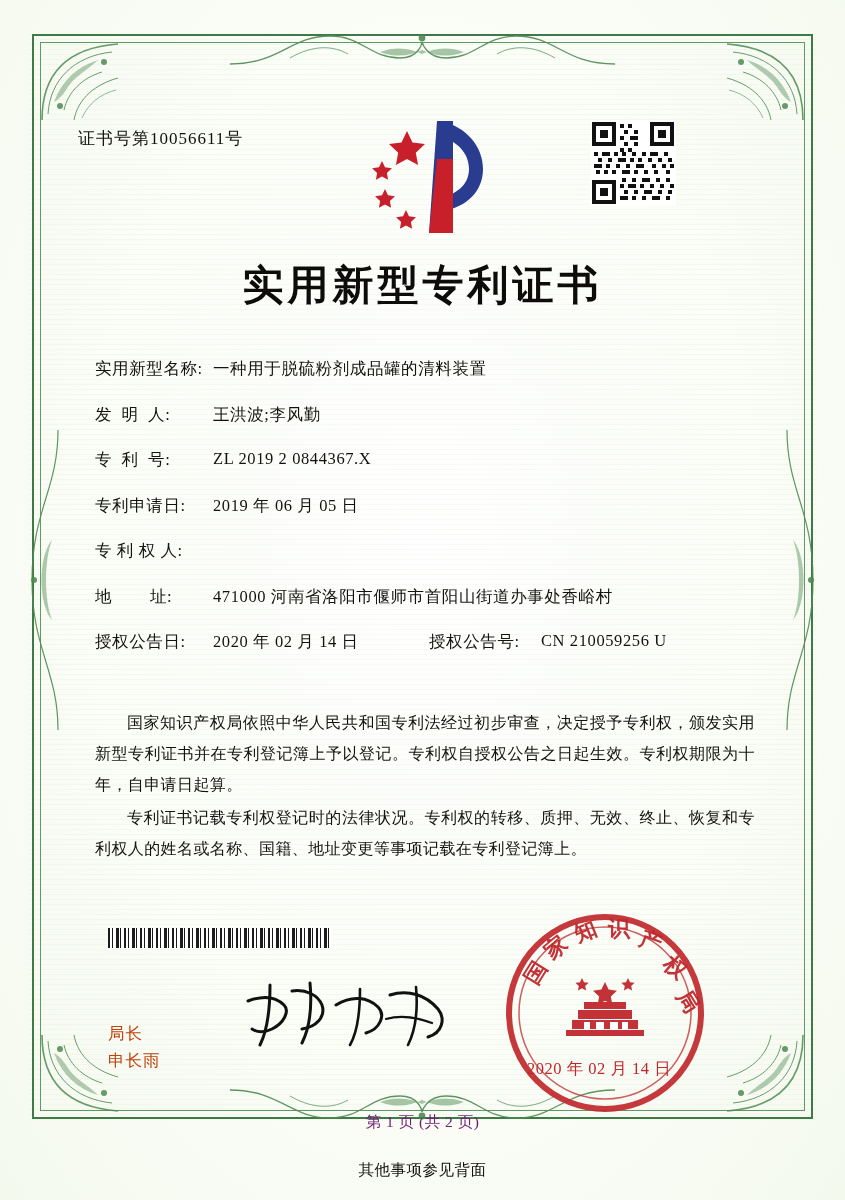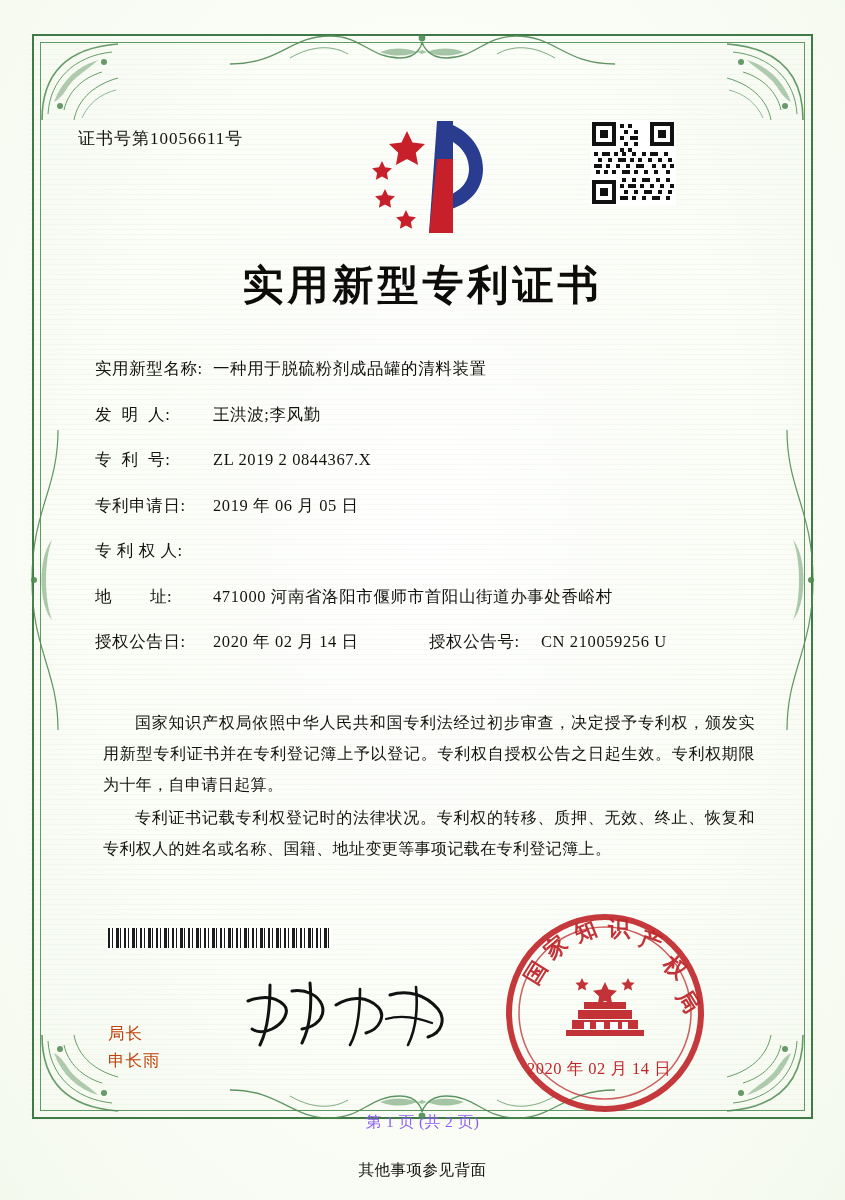--- a/index.html
+++ b/index.html
@@ -126,21 +126,21 @@
     color: #0d0c0a;
     font-family: "Liberation Serif", "DejaVu Serif", serif;
   }
   .fields {
     position: absolute;
     left: 95px; top: 358px;
     width: 660px;
   }
   .field-row {
     display: flex;
-    align-items: center;
+    align-items: flex-start;
     font-size: 16.5px;
     color: #14120f;
     margin-bottom: 23.5px;
     letter-spacing: .6px;
   }
   .field-label {
     width: 118px;
     flex: 0 0 118px;
     white-space: pre;
   }
@@ -160,21 +160,21 @@
     position: absolute;
     left: 95px; top: 707px;
     width: 660px;
     font-size: 16px;
     color: #14120f;
     line-height: 31px;
     text-align: justify;
     letter-spacing: .4px;
   }
   .paragraphs p {
-    margin: 0 0 2px 8px;
+    margin: 0 0 2px 0;
     text-indent: 32px;
   }
   .barcode {
     position: absolute;
     left: 108px; top: 928px;
     height: 20px;
     width: 224px;
     background-image:
       repeating-linear-gradient(90deg,
         #1b1b1b 0px, #1b1b1b 2px, #ffffff 2px, #ffffff 4px,
@@ -207,21 +207,21 @@
     font-size: 16.5px;
     color: #c0282d;
     letter-spacing: .5px;
   }
   .page-no {
     position: absolute;
     left: 0; top: 1112px;
     width: 845px;
     text-align: center;
     font-size: 15.5px;
-    color: #8b5cf6;
+    color: #701a75;
     letter-spacing: .5px;
   }
   .footer-note {
     position: absolute;
     left: 0; top: 1160px;
     width: 845px;
     text-align: center;
     font-size: 15.5px;
     color: #14120f;
     letter-spacing: .5px;

